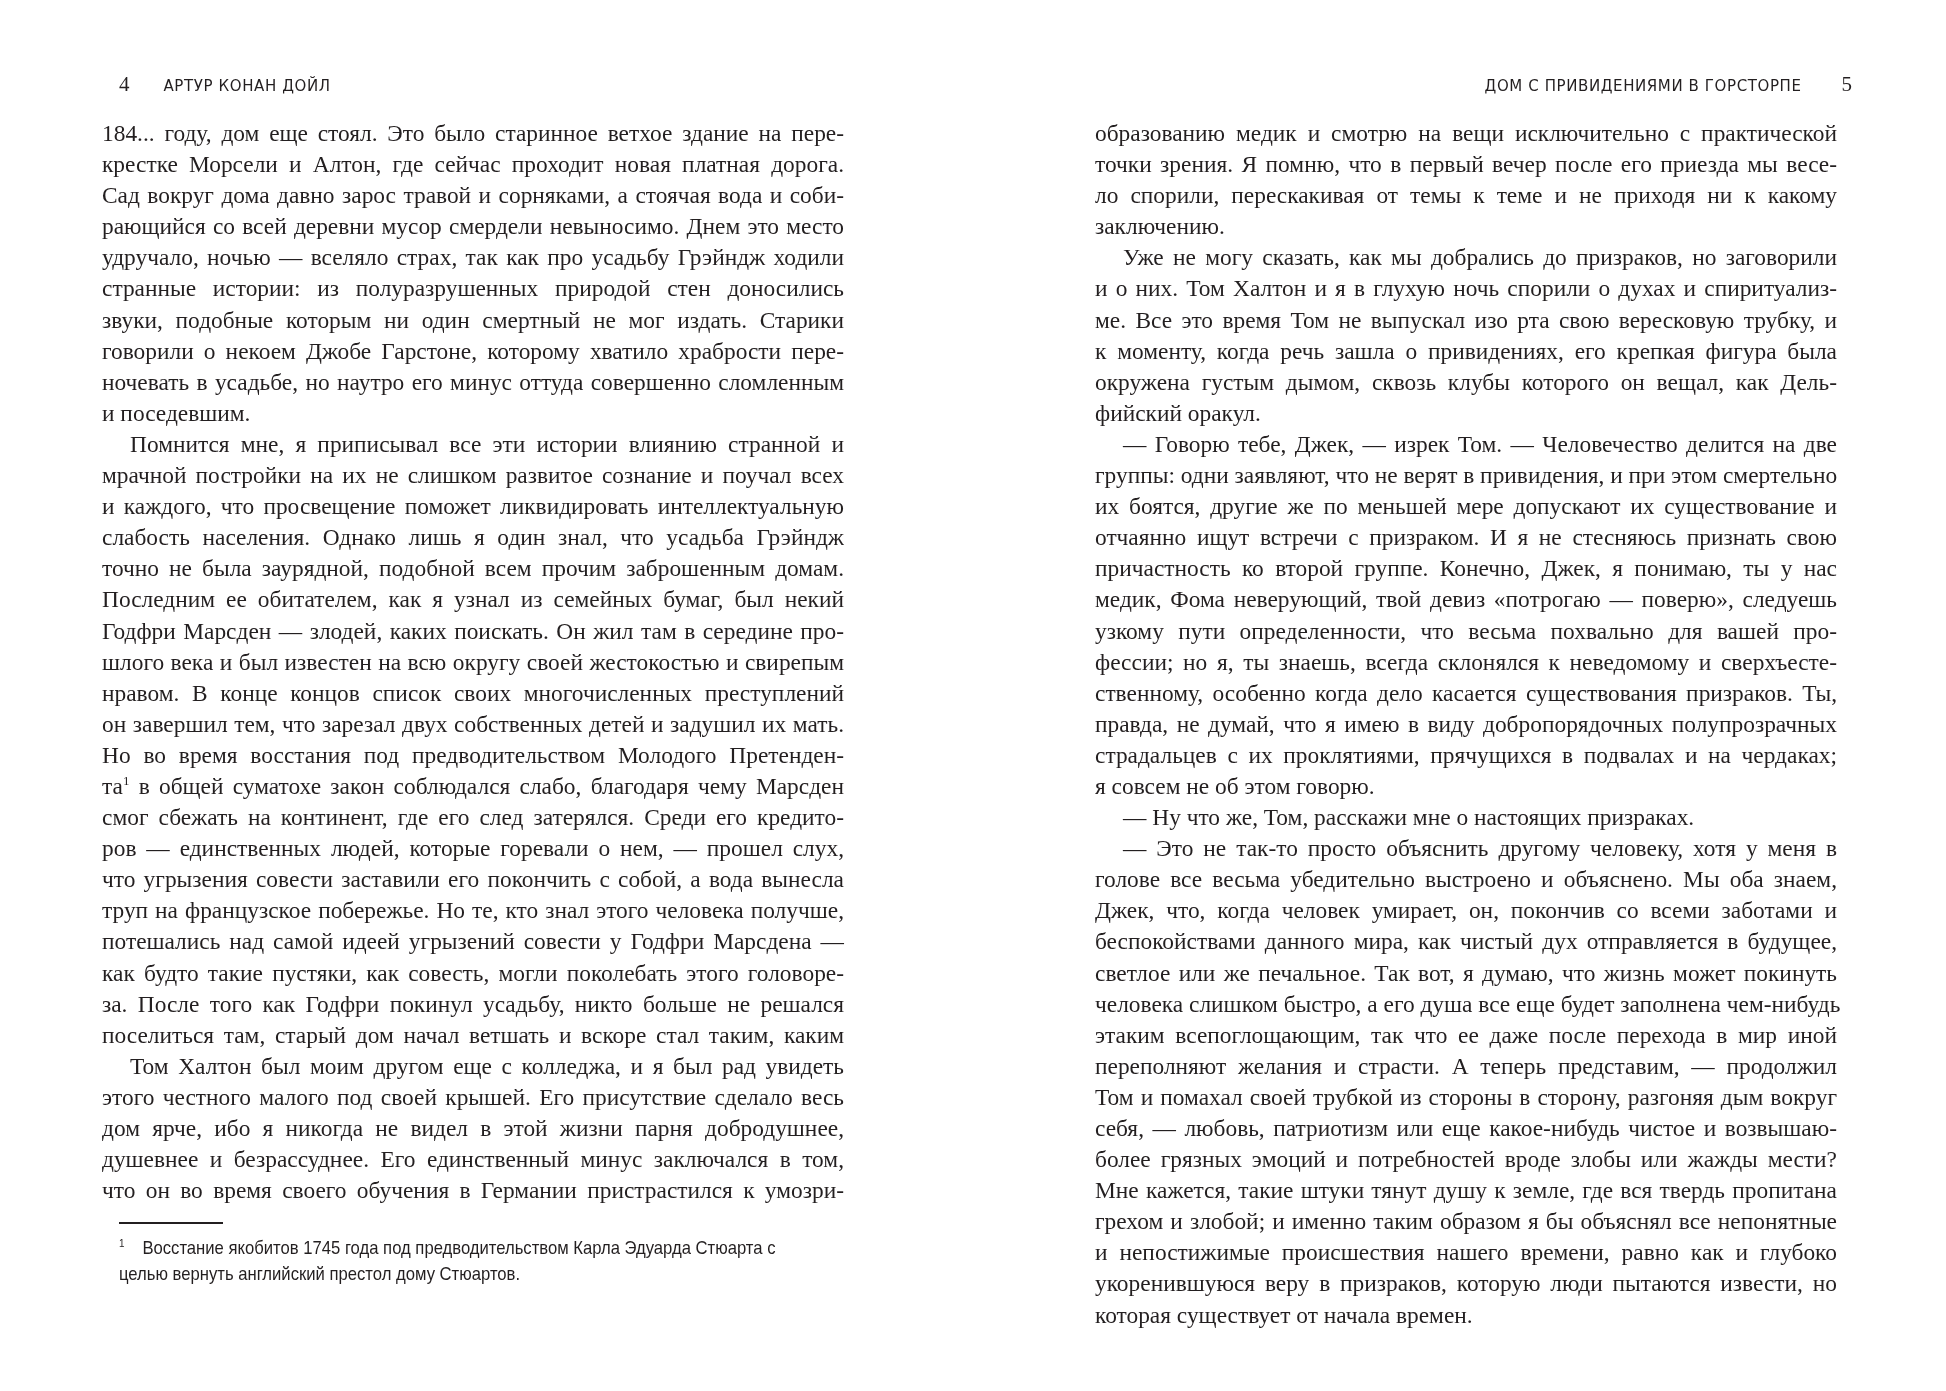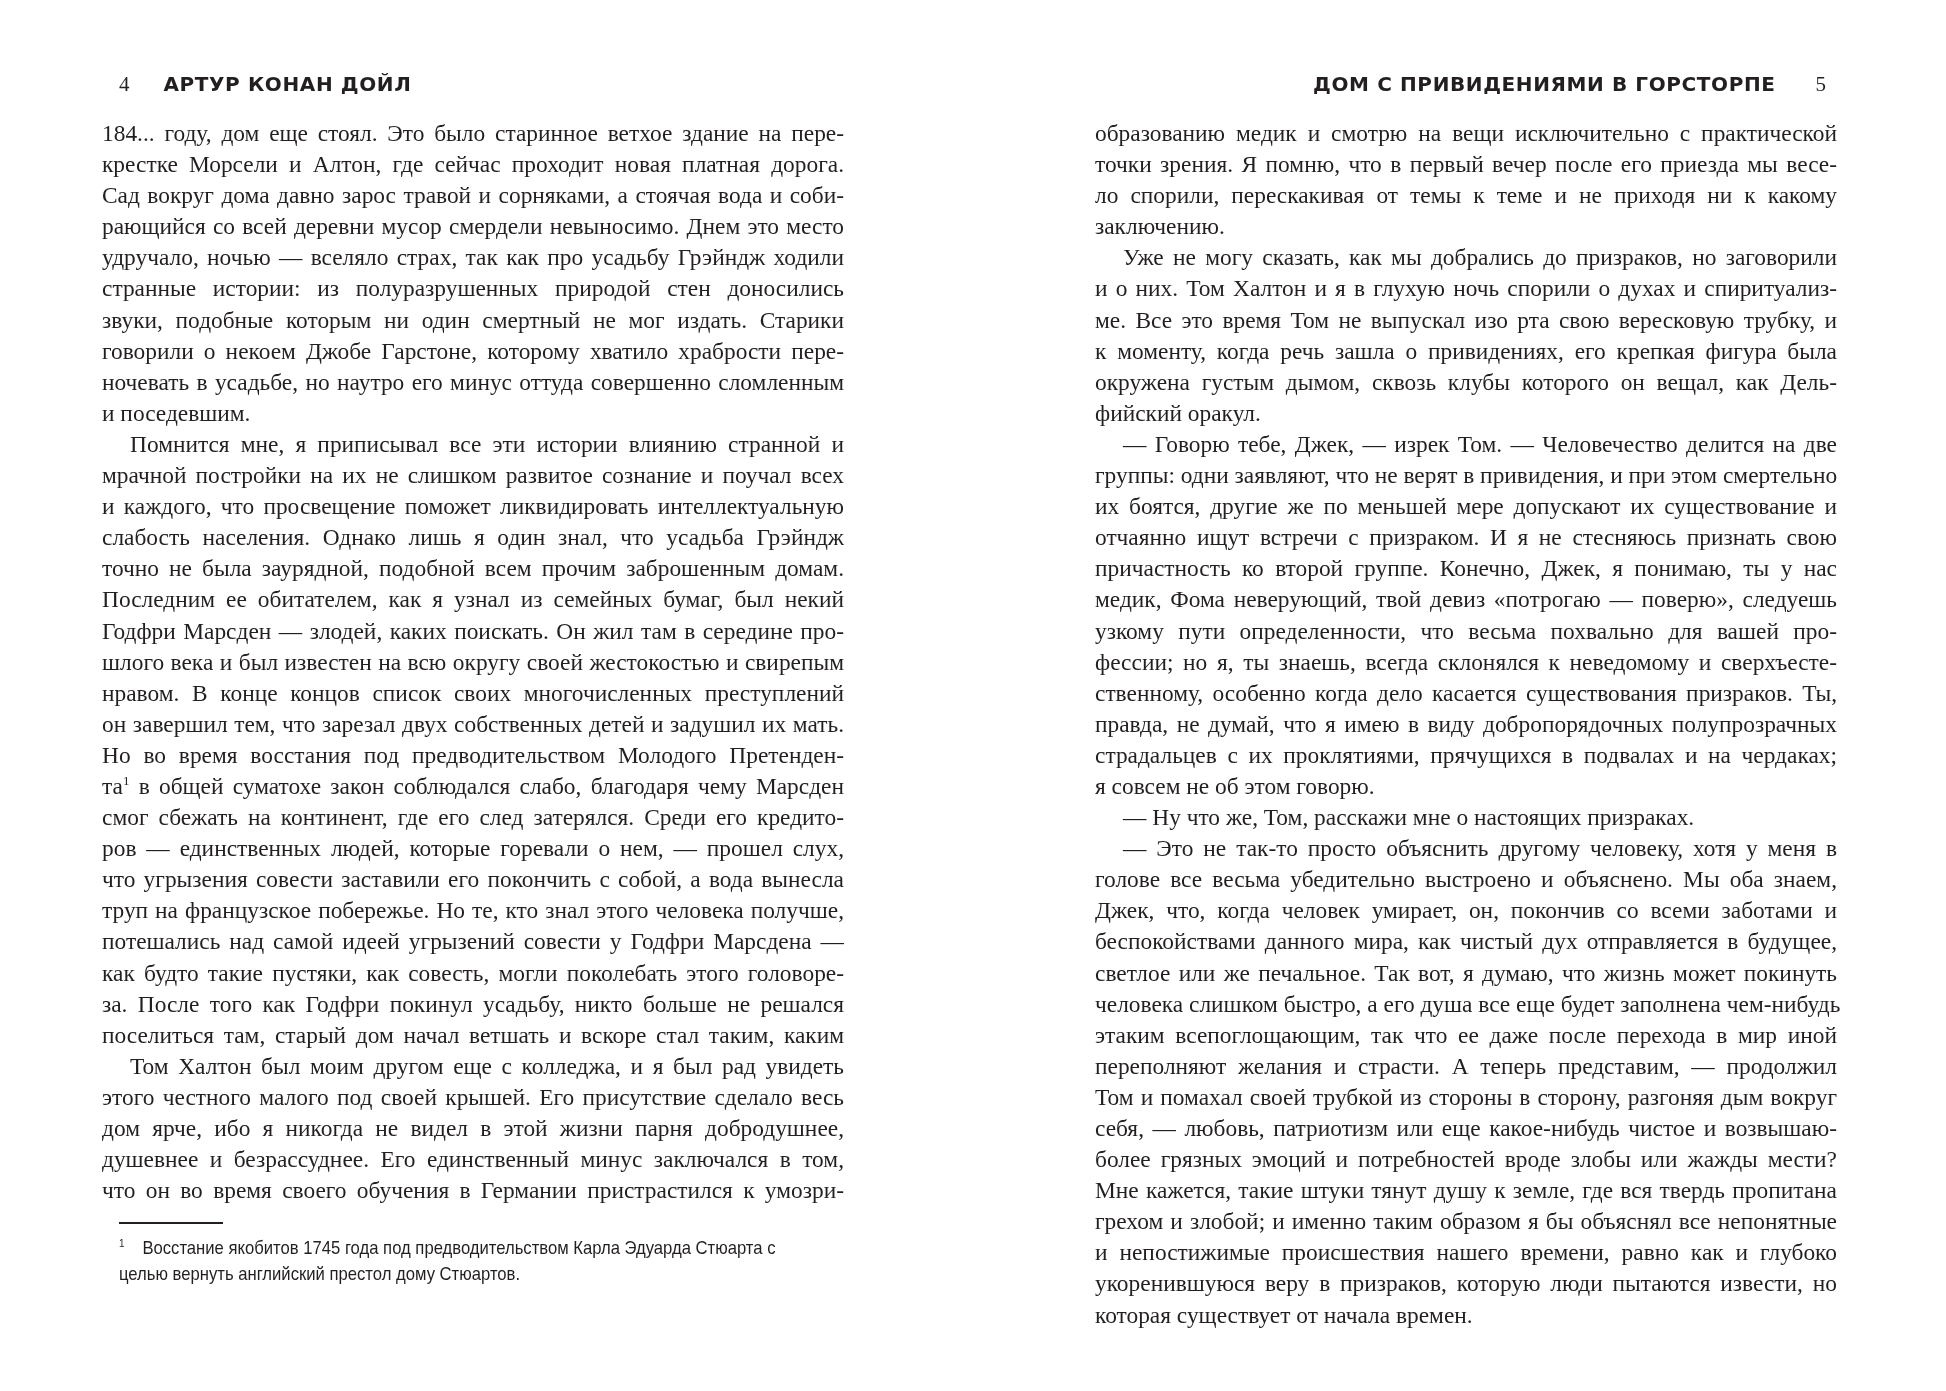--- a/index.html
+++ b/index.html
@@ -2,23 +2,23 @@
 <html><head>
 <meta charset="utf-8">
 <style>
   html, body { margin: 0; padding: 0; background: #ffffff; }
   body { width: 1946px; height: 1391px; position: relative; overflow: hidden; color: #231f20; }
   .page { position: absolute; top: 0; height: 1391px; }
   .page-left { left: 0; width: 973px; }
   .page-right { left: 973px; width: 973px; }
   .running-head { position: absolute; top: 72px; height: 28px; display: flex; align-items: baseline; }
   .page-left .running-head { left: 119px; }
-  .page-right .running-head { right: 120px; justify-content: space-between; }
+  .page-right .running-head { right: 94px; justify-content: space-between; }
   .folio { font-family: "Liberation Serif", serif; font-size: 21px; color: #231f20; }
-  .head-title { font-family: "DejaVu Sans", sans-serif; font-weight: bold; font-size: 20px; letter-spacing: 0.6px; color: #231f20; }
+  .head-title { font-family: "DejaVu Sans", sans-serif; font-weight: normal; font-size: 15px; letter-spacing: 0.6px; color: #231f20; }
   .page-left .head-title { margin-left: 34px; }
   .page-right .head-title { margin-right: 40px; }
   .text-block { position: absolute; top: 118px; font-family: "Liberation Serif", serif; font-size: 23.4px; line-height: 31.1px; color: #231f20; }
   .page-left .text-block { left: 102px; width: 742px; }
   .page-right .text-block { left: 1095px; left: 122px; width: 742px; }
   .line { white-space: nowrap; display: block; text-align: justify; text-align-last: justify; height: 31.1px; }
   .line.last { text-align-last: left; }
   .line.indent { padding-left: 28px; }
   .fn-mark { font-size: 13px; vertical-align: super; line-height: 0; }
   .fn-rule { position: absolute; left: 119px; top: 1222px; width: 104px; height: 1.5px; background: #231f20; }

